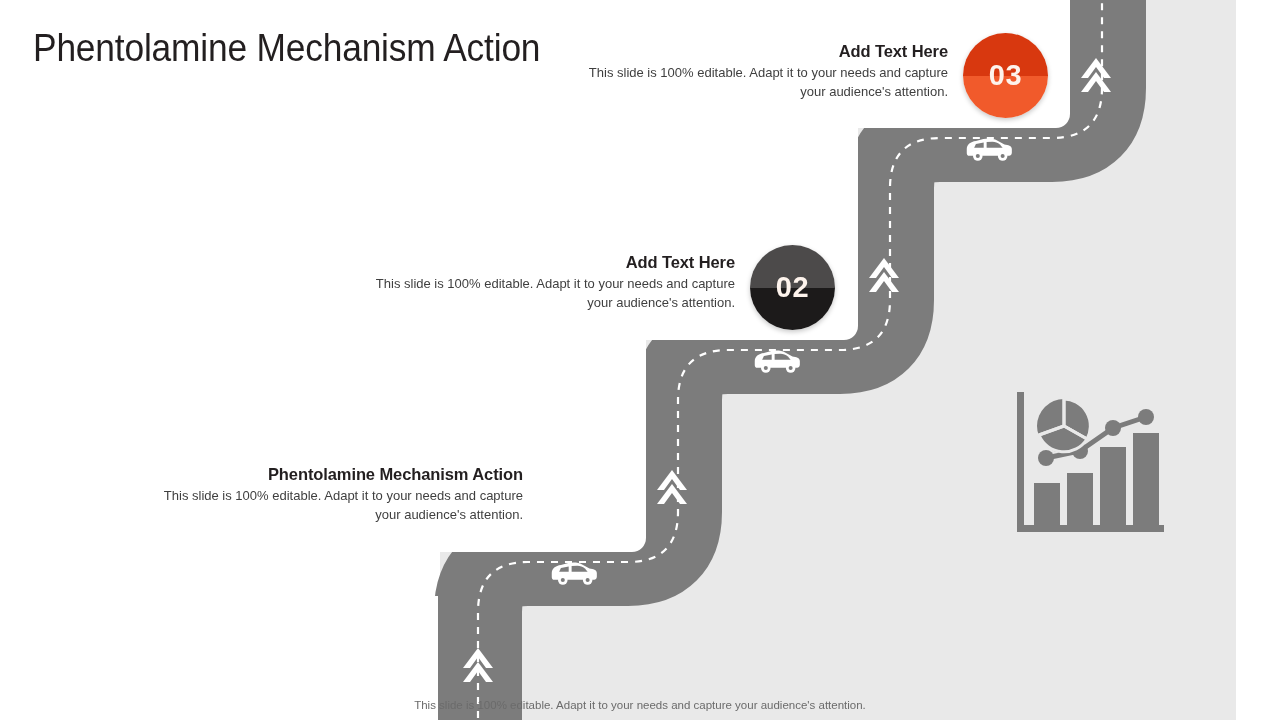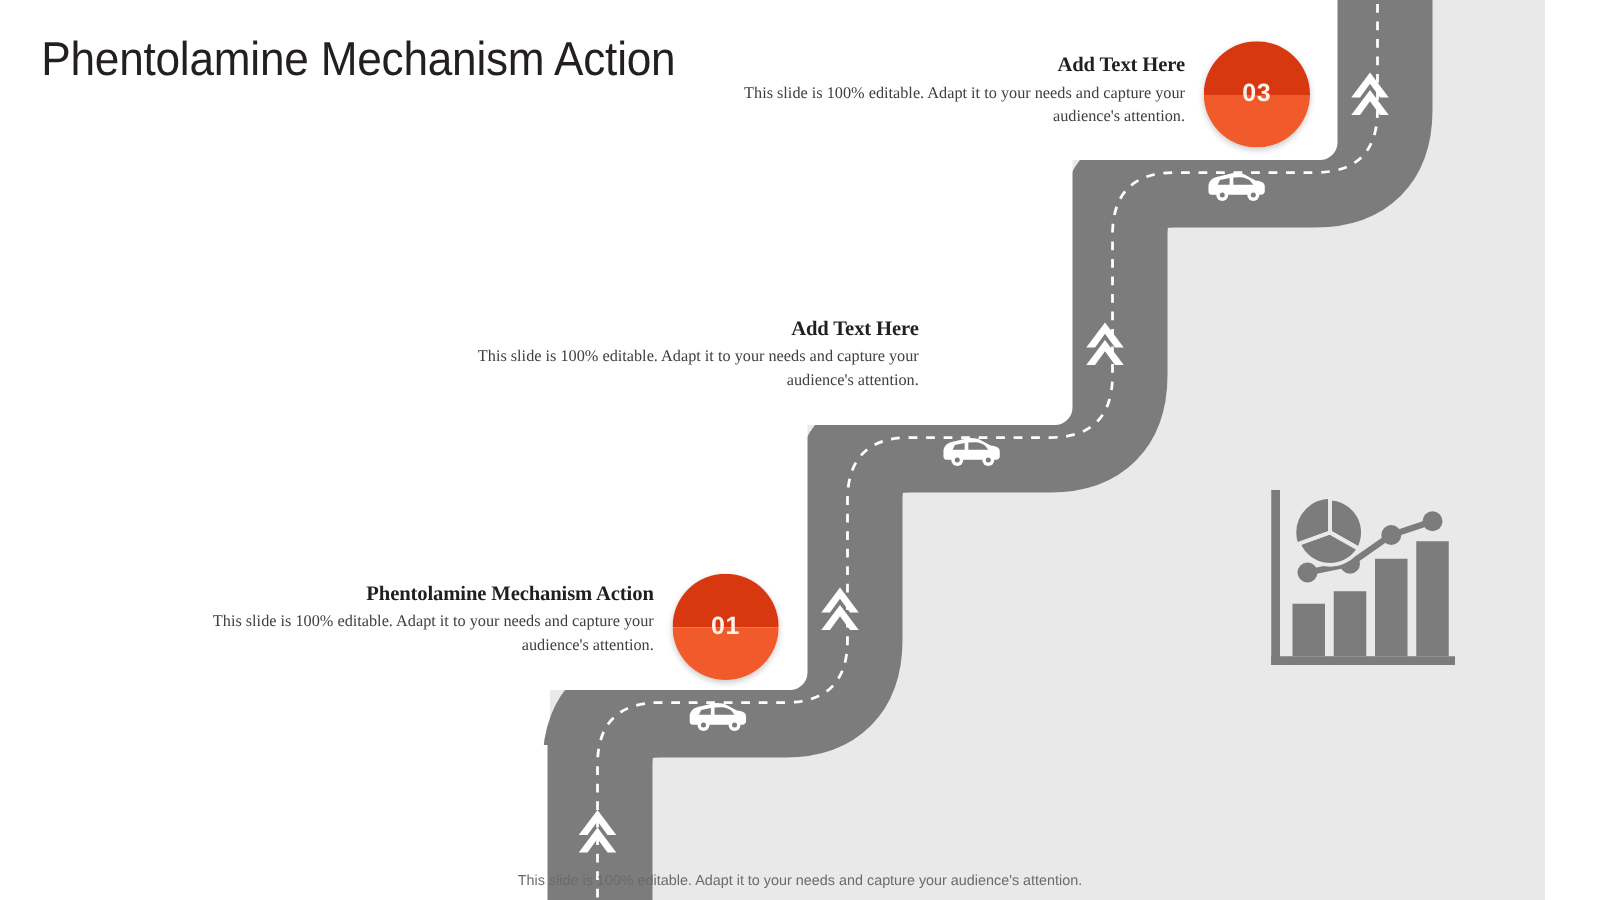--- a/index.html
+++ b/index.html
@@ -49,21 +49,20 @@
     transform: scaleX(0.93);
     transform-origin: left center;
     white-space: nowrap;
   }
 
   
   .step-text {
     position: absolute;
     text-align: right;
     width: 360px;
-    font-family: Liberation Serif, serif;
   }
   .step-heading {
     font-size: 16.5px;
     font-weight: bold;
     color: #231f20;
     letter-spacing: -0.1px;
     margin-bottom: 3px;
     white-space: nowrap;
     text-align: right;
   }
@@ -97,21 +96,21 @@
   .num-circle .half-top { top: 0; }
   .num-circle .half-bottom { top: 50%; }
   .num-circle .num-label {
     position: absolute;
     left: 0; top: 0;
     width: 100%; height: 100%;
     display: flex;
     align-items: center;
     justify-content: center;
     color: #fdf3ec;
-    font-size: 20px;
+    font-size: 29px;
     font-weight: bold;
     letter-spacing: 0.5px;
   }
   .orange .half-top    { background: #d8380f; }
   .orange .half-bottom { background: #f15a2b; }
   .dark   .half-top    { background: #4c4a4a; }
   .dark   .half-bottom { background: #1c1a1a; }
 
   #circle-03 { left: 963px; top: 33px;  }
   #circle-02 { left: 750px; top: 245px; }
@@ -260,26 +259,26 @@
     <div class="step-heading">Phentolamine Mechanism Action</div>
     <div class="step-body">This slide is 100% editable.  Adapt it to your needs and capture your audience's attention.</div>
   </div>
 
   <div class="num-circle orange" id="circle-03">
     <div class="half-top"></div>
     <div class="half-bottom"></div>
     <div class="num-label">03</div>
   </div>
 
-
-  <div class="num-circle orange" id="circle-01">
+  <div class="num-circle dark" id="circle-02">
     <div class="half-top"></div>
     <div class="half-bottom"></div>
-    <div class="num-label">01</div>
-  </div>
+    <div class="num-label">02</div>
+  </div>
+
 
   <svg id="chart-icon" viewBox="0 0 155 150">
 
     <rect x="4" y="2" width="7" height="140" fill="#7c7c7c"></rect>
     <rect x="4" y="135" width="147" height="7" fill="#7c7c7c"></rect>
 
     <rect x="21" y="93" width="26" height="42" fill="#7c7c7c"></rect>
     <rect x="54" y="83" width="26" height="52" fill="#7c7c7c"></rect>
     <rect x="87" y="57" width="26" height="78" fill="#7c7c7c"></rect>
     <rect x="120" y="43" width="26" height="92" fill="#7c7c7c"></rect>

